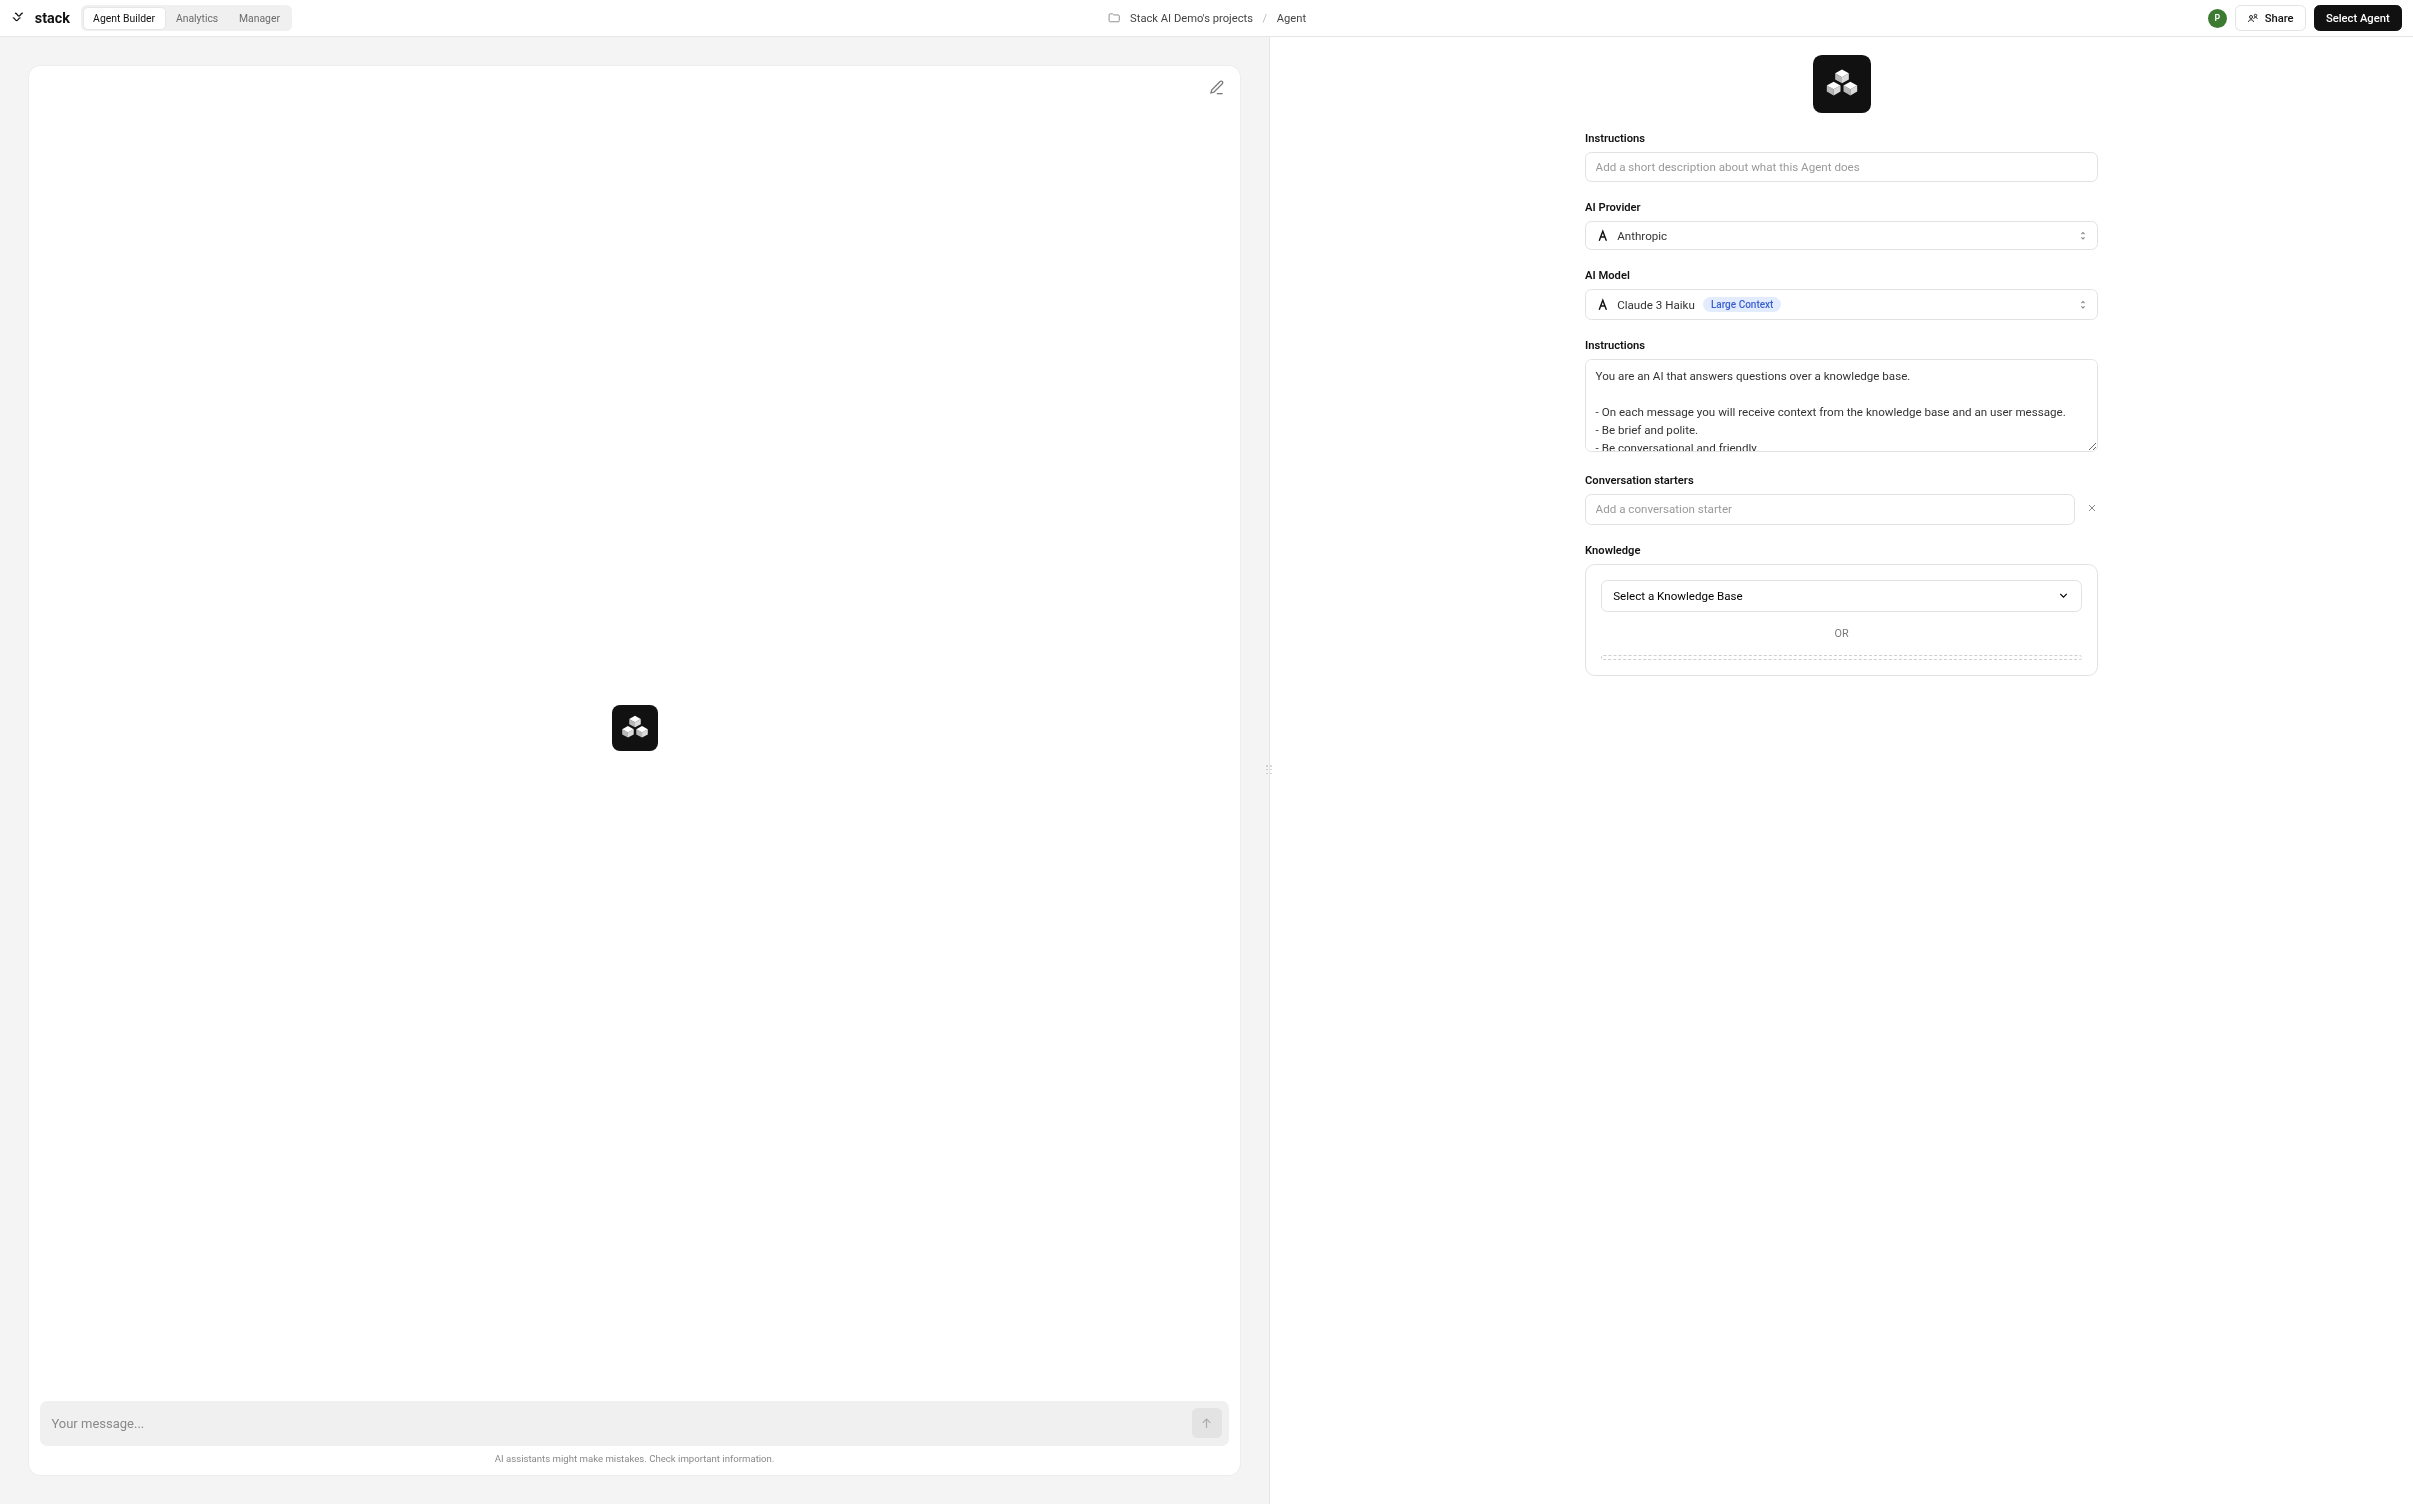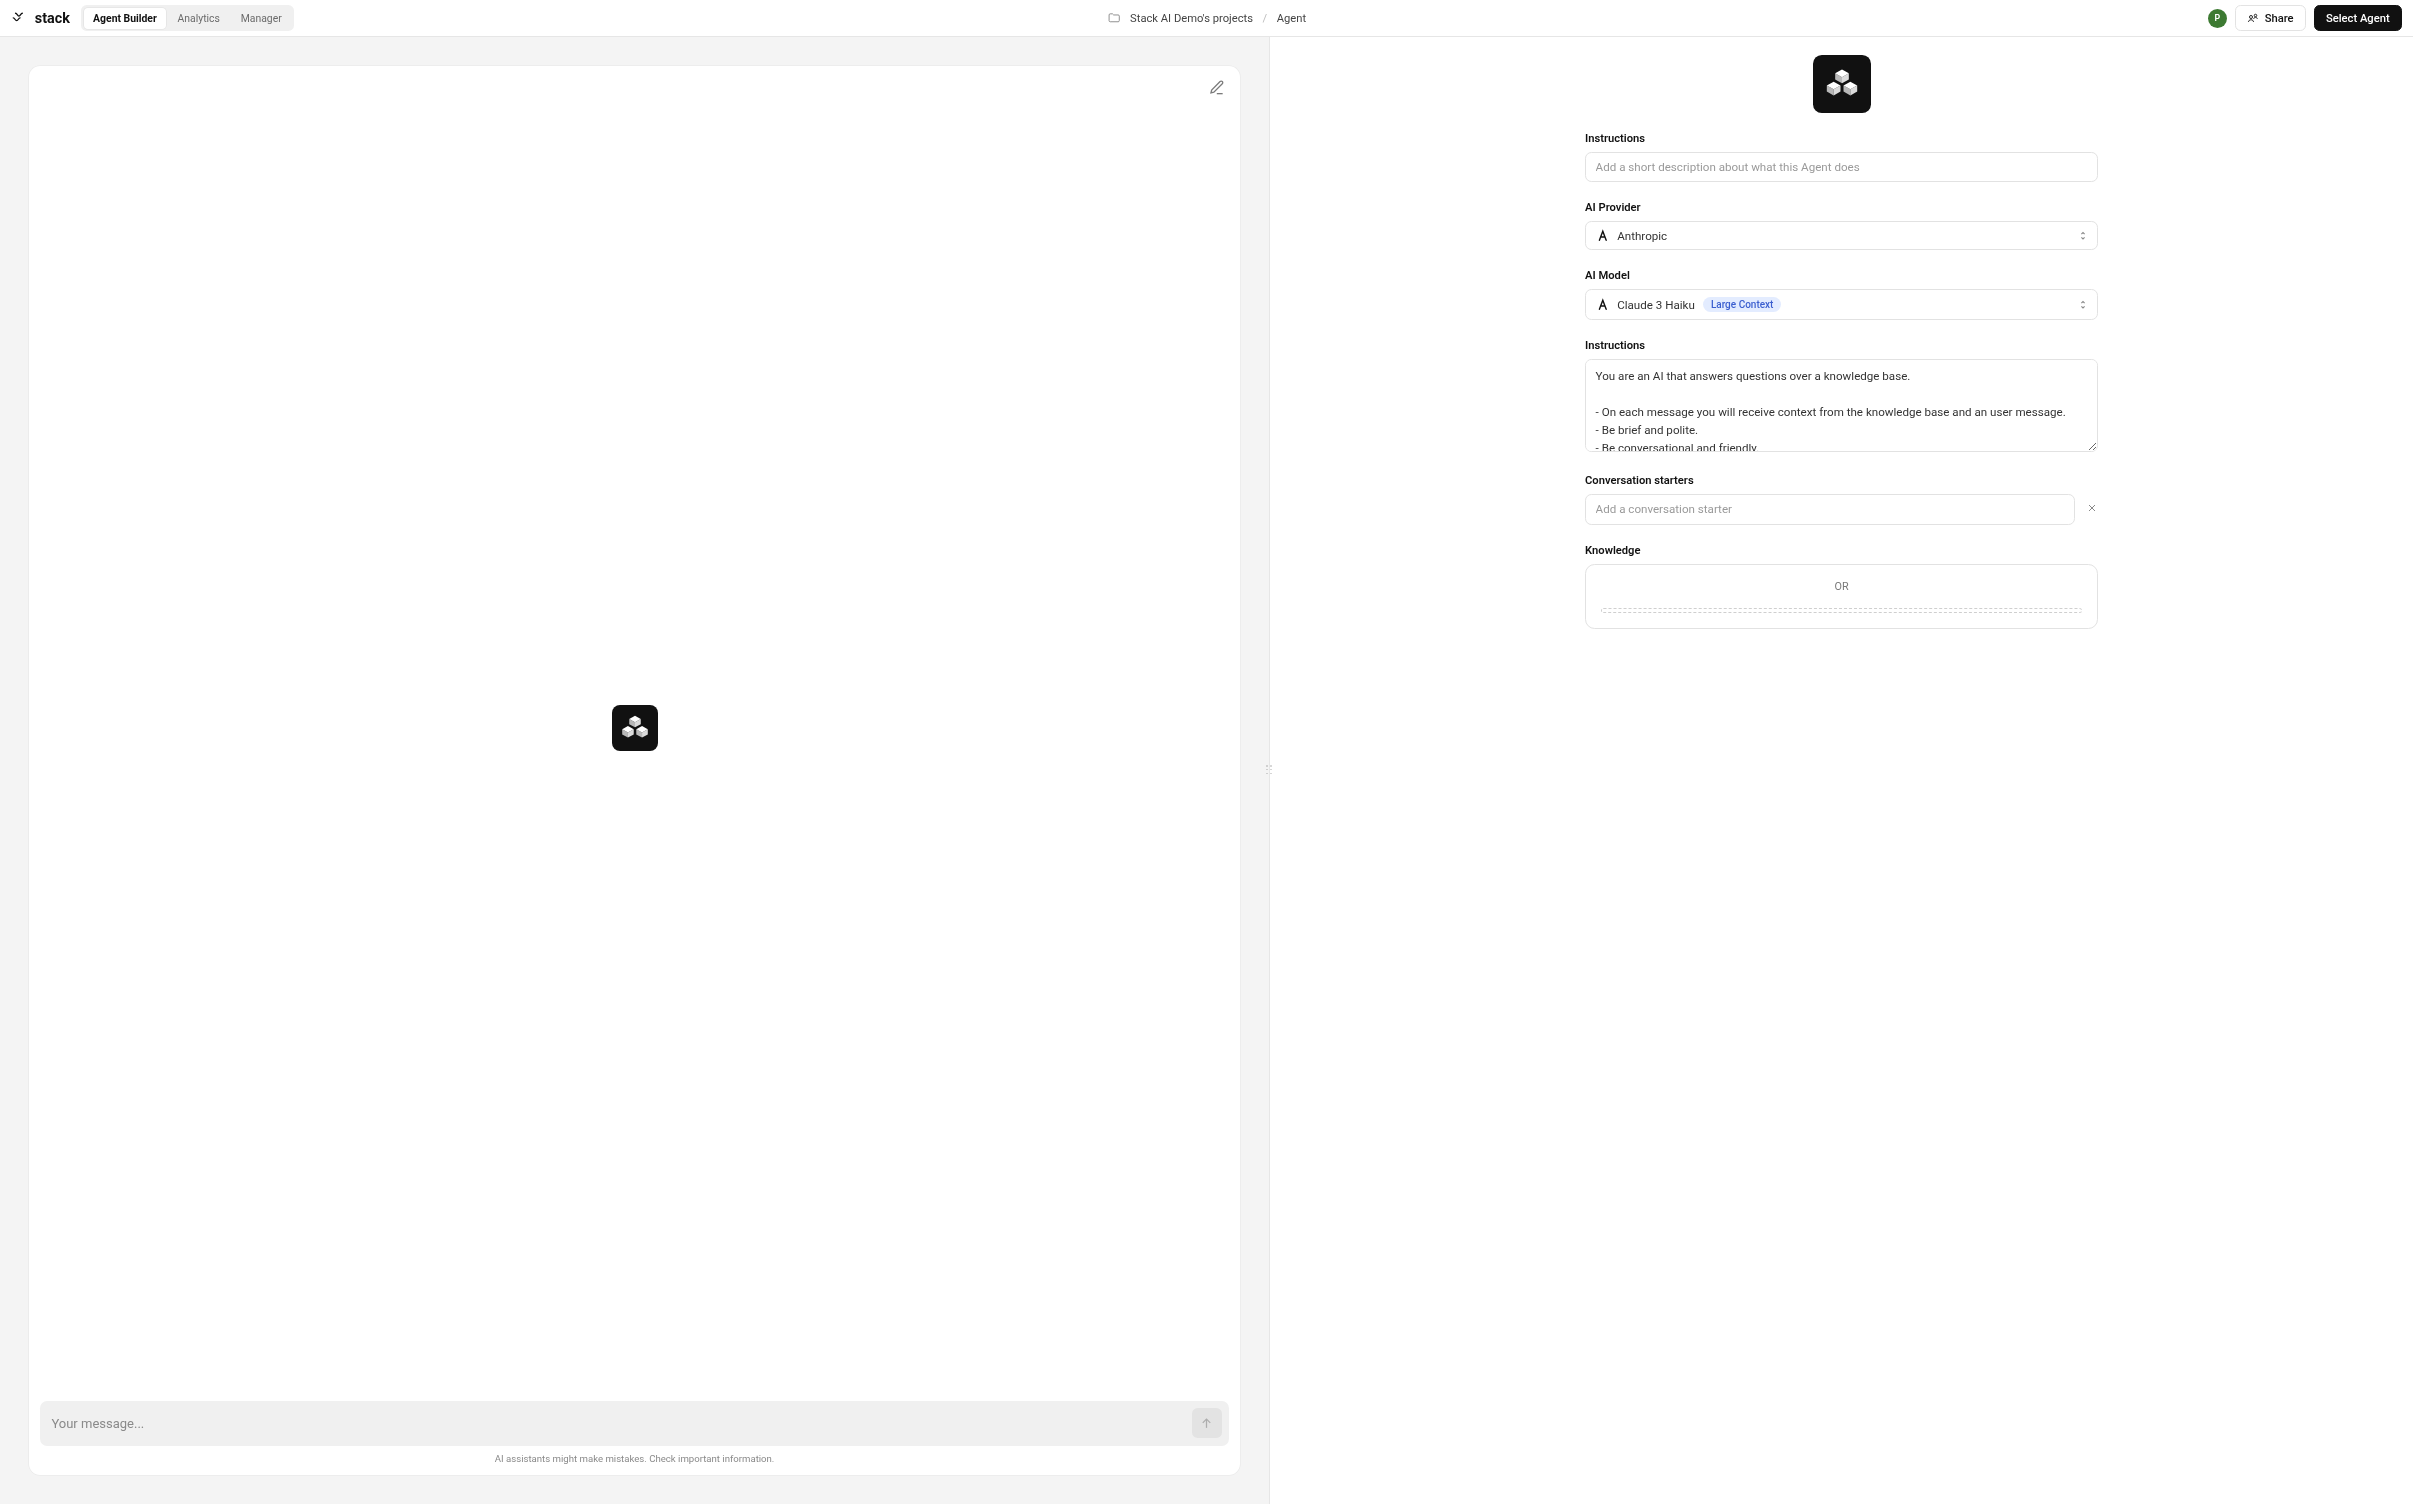--- a/index.html
+++ b/index.html
@@ -50,21 +50,21 @@
 .tab {
   padding: 4px 9.6px;
   font-size: 10.4px;
   color: #6b6b6b;
   border-radius: 4px;
   cursor: pointer;
 }
 .tab.active {
   background: #fff;
   color: #111;
-  font-weight: 700;
+  font-weight: 400;
   box-shadow: 0 0 0 0.8px rgba(0,0,0,0.05);
 }
 .breadcrumb {
   display: flex;
   align-items: center;
   gap: 9.6px;
   position: absolute;
   left: 50%;
   transform: translateX(-50%);
   font-size: 11.2px;
@@ -534,20 +534,26 @@
               <svg width="12" height="12" viewBox="0 0 24 24" fill="none" stroke="currentColor" stroke-width="2">
                   <path d="M18 6L6 18M6 6l12 12"></path>
                 </svg>
             </span>
           </div>
         </div>
 
         <div>
           <div class="field-label">Knowledge</div>
           <div class="knowledge-card">
+            <div class="kb-select">
+              <span>Select a Knowledge Base</span>
+              <svg width="13" height="13" viewBox="0 0 24 24" fill="none" stroke="currentColor" stroke-width="2.2">
+                  <path d="M6 9l6 6 6-6"></path>
+                </svg>
+            </div>
             <div class="or-text">OR</div>
             <div class="drop-zone"></div>
           </div>
         </div>
 
       </div>
     </div>
   </div>
 </div>
 

